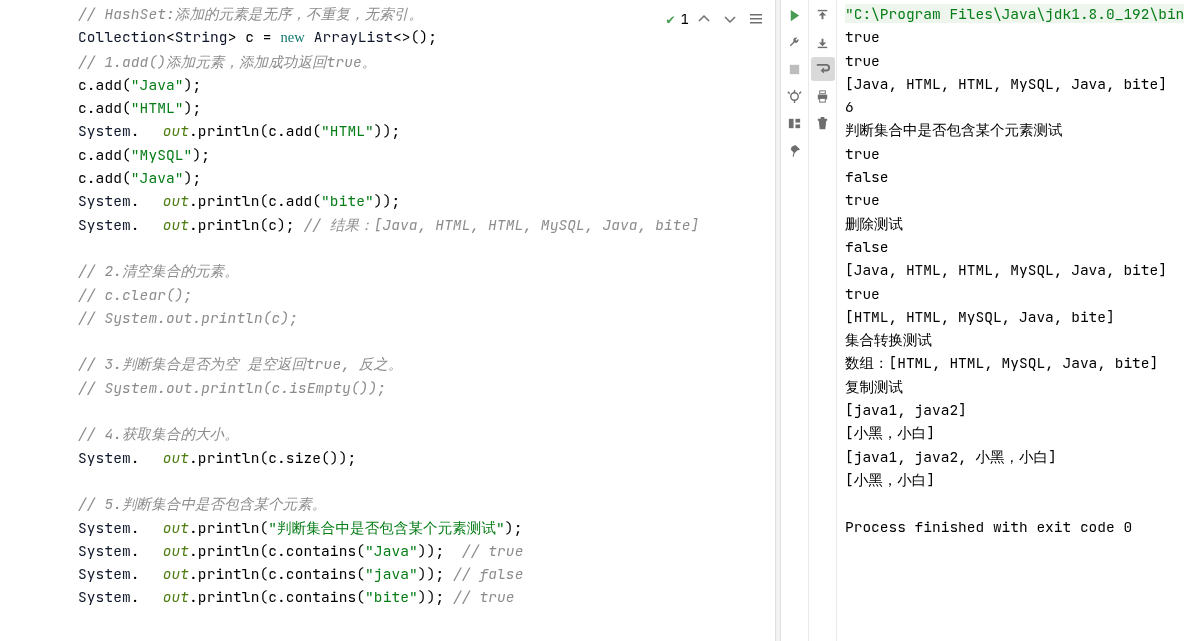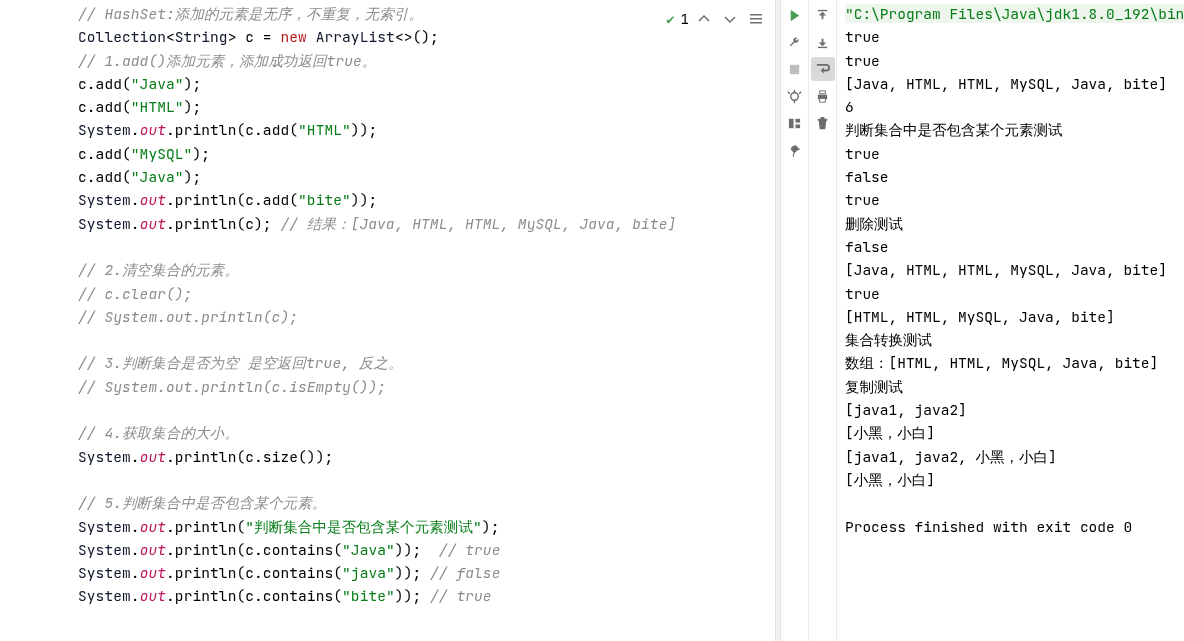--- a/index.html
+++ b/index.html
@@ -7,24 +7,24 @@
   .app { display: flex; width: 100%; height: 100%; }
   .editor-pane { flex: 0 0 775px; position: relative; background: #fff; }
   .toolbar1 { position: absolute; right: 8px; top: 0; display: flex; flex-direction: column; align-items: center; gap: 6px; padding-top: 4px; }
   .toolbar1.horiz { flex-direction: row; right: 8px; top: 4px; gap: 4px; }
   .tool-h { display: flex; align-items: center; gap: 6px; }
   .tool-ic { width: 16px; height: 16px; fill: #6e6e6e; }
   .tool-item { width: 22px; height: 22px; display: flex; align-items: center; justify-content: center; cursor: pointer; }
   .code { padding: 2px 0 0 78px; line-height: 23.3px; white-space: pre; font-family: inherit; font-size: 14.5px; letter-spacing: 0.1px; }
   .ln { display: block; }
   .c-comment { color: #8c8c8c; font-style: italic; margin-top: 11px; }
-  .c-kw { color: #b91c1c; }
+  .c-kw { color: #0f766e; font-family: Liberation Serif, serif; }
   .c-type { color: #0f172a; }
   .c-ident { color: #000; }
-  .c-field { color: #be185d; font-style: italic; }
+  .c-field { color: #4d7c0f; font-style: italic; margin-left: 23px; }
   .c-str { color: #067d17; }
   .c-punc { color: #000; }
 
   .splitter { flex: 0 0 6px; background: #f2f2f2; border-left: 1px solid #e0e0e0; border-right: 1px solid #e0e0e0; cursor: col-resize; }
 
   .run-pane { flex: 1 1 auto; display: flex; }
   .run-toolbar { flex: 0 0 28px; display: flex; flex-direction: column; align-items: center; gap: 3px; padding-top: 3px; border-right: 1px solid #eaeaea; }
   .run-toolbar2 { flex: 0 0 28px; display: flex; flex-direction: column; align-items: center; gap: 3px; padding-top: 3px; border-right: 1px solid #eaeaea; }
   .run-ic { width: 15px; height: 15px; }
   .run-btn { width: 24px; height: 24px; display: flex; align-items: center; justify-content: center; cursor: pointer; border-radius: 3px; }

